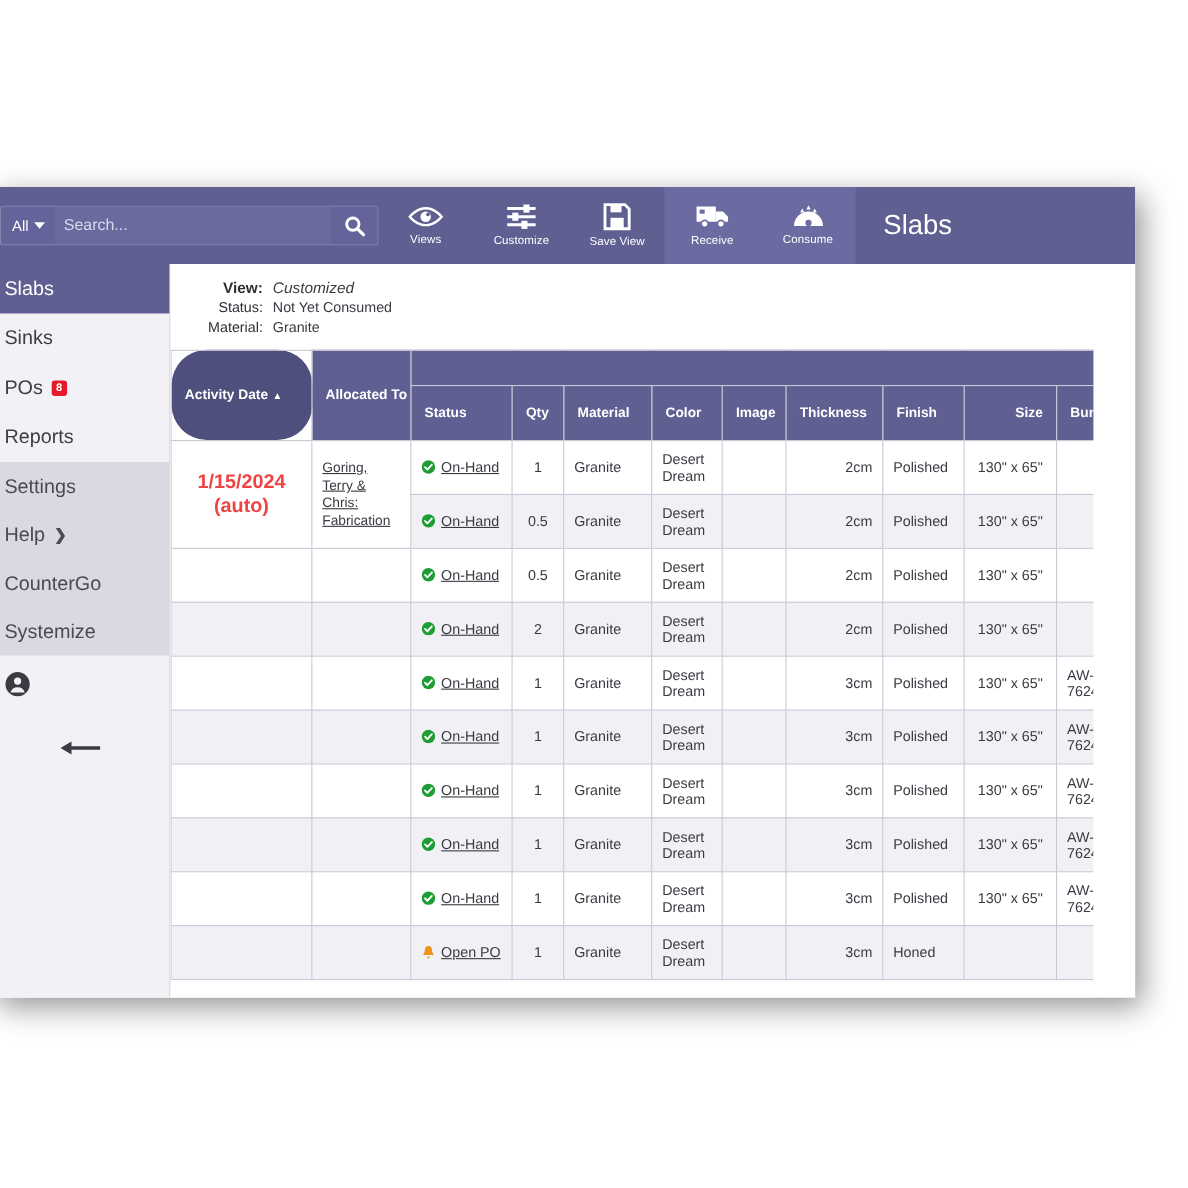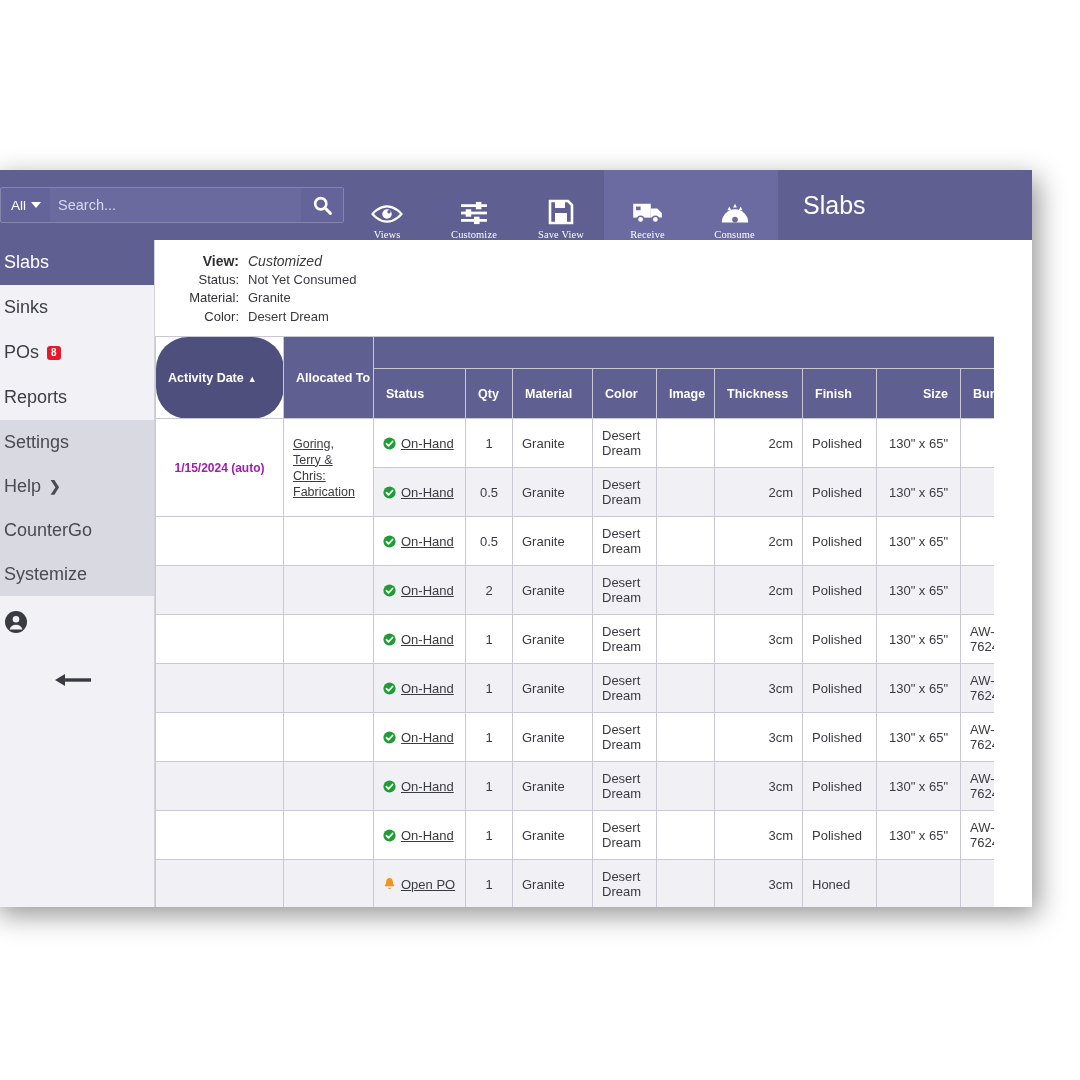--- a/index.html
+++ b/index.html
@@ -63,21 +63,21 @@
     font-family: "Liberation Sans", sans-serif;
     width: 100%; padding: 0 8px;
   }
   #search-input::placeholder { color: #d9d9ec; opacity: 1; }
   #search-btn {
     width: 42px; height: 100%;
     display: flex; align-items: center; justify-content: center;
     background: #64649a; cursor: pointer;
   }
 
-  .tool-group { display: flex; align-items: flex-end; font-family: Liberation Serif, serif; }
+  .tool-group { display: flex; align-items: center; }
   .tool-btn {
     width: 86px;
     display: flex; flex-direction: column;
     align-items: center; justify-content: center;
     gap: 4px; cursor: pointer;
     color: #ffffff;
   }
   .tool-btn .tl {
     font-size: 10.5px; letter-spacing: .1px;
   }
@@ -174,21 +174,21 @@
 
   tbody td {
     font-size: 13px; color: #3a3a42;
     height: 49px; padding: 0 9px;
     vertical-align: middle;
     background: #ffffff;
   }
   tbody tr.alt td { background: #f1f1f5; }
   td.center { text-align: center; }
   td.right { text-align: right; }
-  td.date-cell { color: #a21caf; font-weight: bold; font-size: 12px; text-align: center; }
+  td.date-cell { color: #ef4444; font-weight: bold; font-size: 18px; text-align: center; }
   .linky { color: #3a3a42; text-decoration: underline; cursor: pointer; }
   .alloc { font-size: 12.5px; line-height: 15px; }
   .status-cell { display: flex; align-items: center; gap: 5px; }
   .st-ok { width: 13px; height: 13px; flex: none; }
   .st-bell { width: 13px; height: 14px; flex: none; }
   .wrap2 { line-height: 15px; }
 </style>
 </head>
 <body>
 
@@ -326,24 +326,20 @@
         <span class="vs-label">View:</span>
         <span class="vs-value">Customized</span>
       </div>
       <div class="vs-row">
         <span class="vs-label">Status:</span>
         <span class="vs-value">Not Yet Consumed</span>
       </div>
       <div class="vs-row">
         <span class="vs-label">Material:</span>
         <span class="vs-value">Granite</span>
-      </div>
-      <div class="vs-row">
-        <span class="vs-label">Color:</span>
-        <span class="vs-value">Desert Dream</span>
       </div>
     </div>
 
     <table id="grid">
       <colgroup>
         <col style="width:128px">
           <col style="width:90px">
           <col style="width:92px">
         <col style="width:47px">
           <col style="width:80px">

